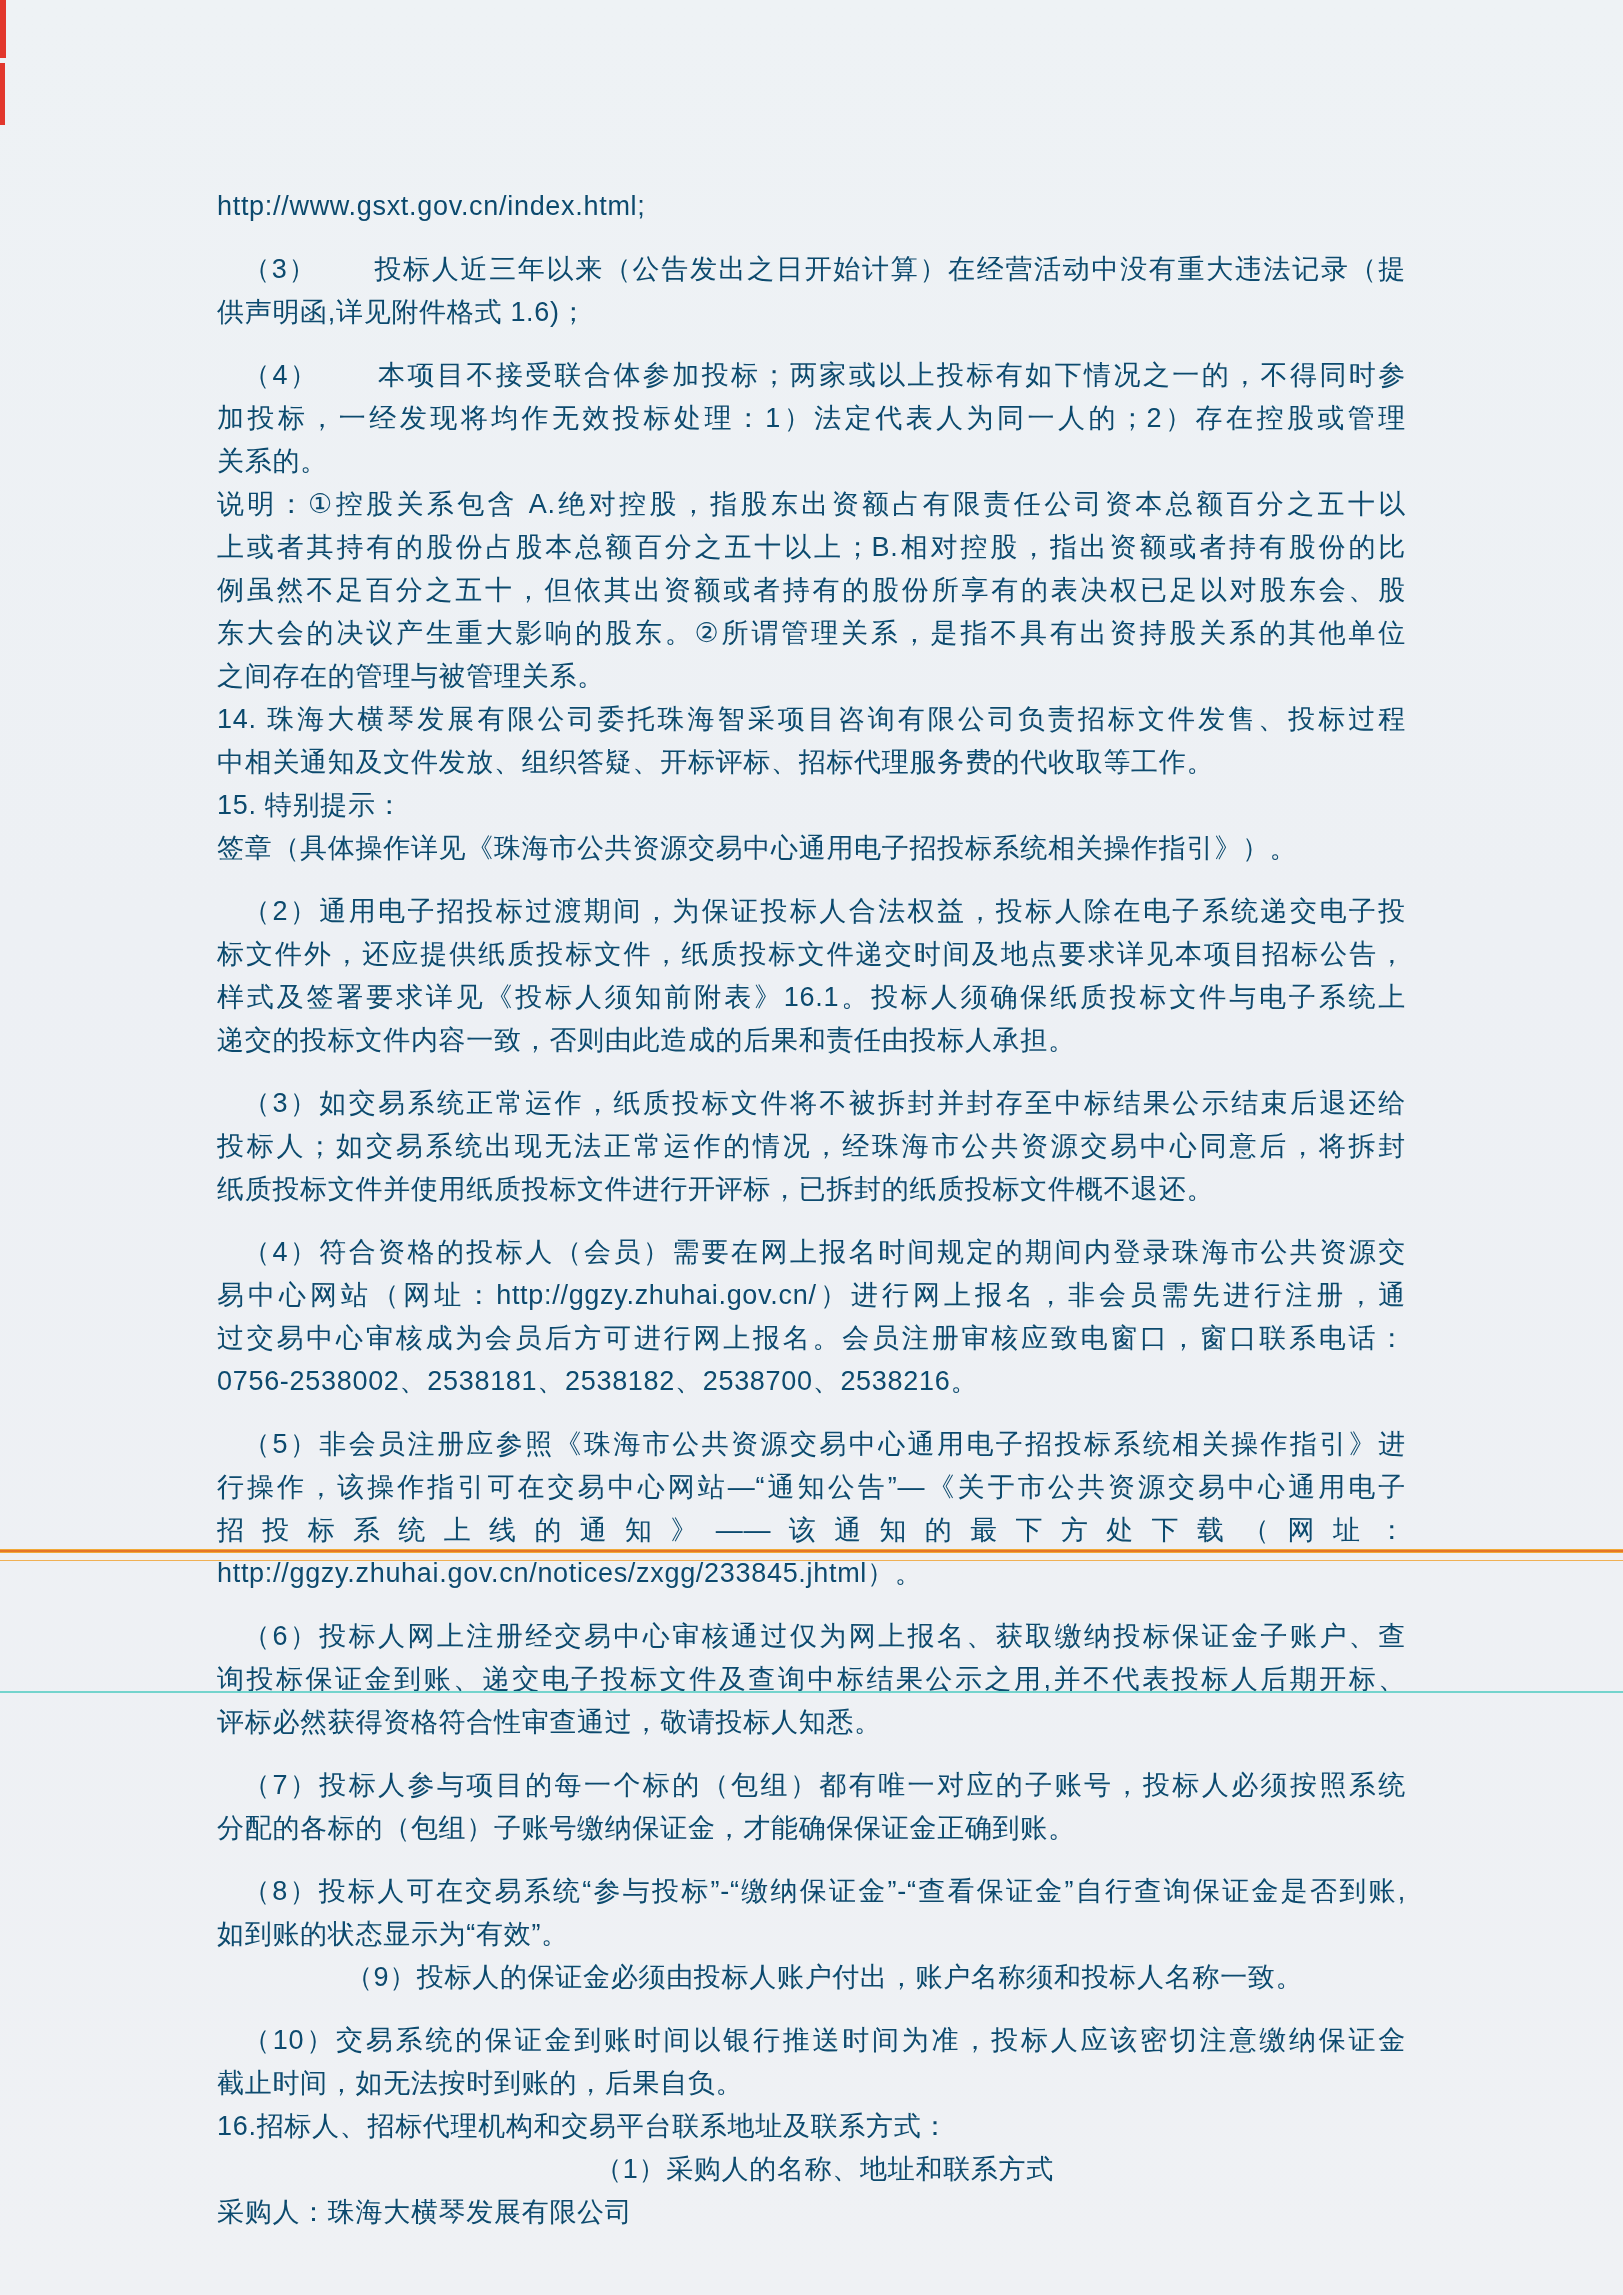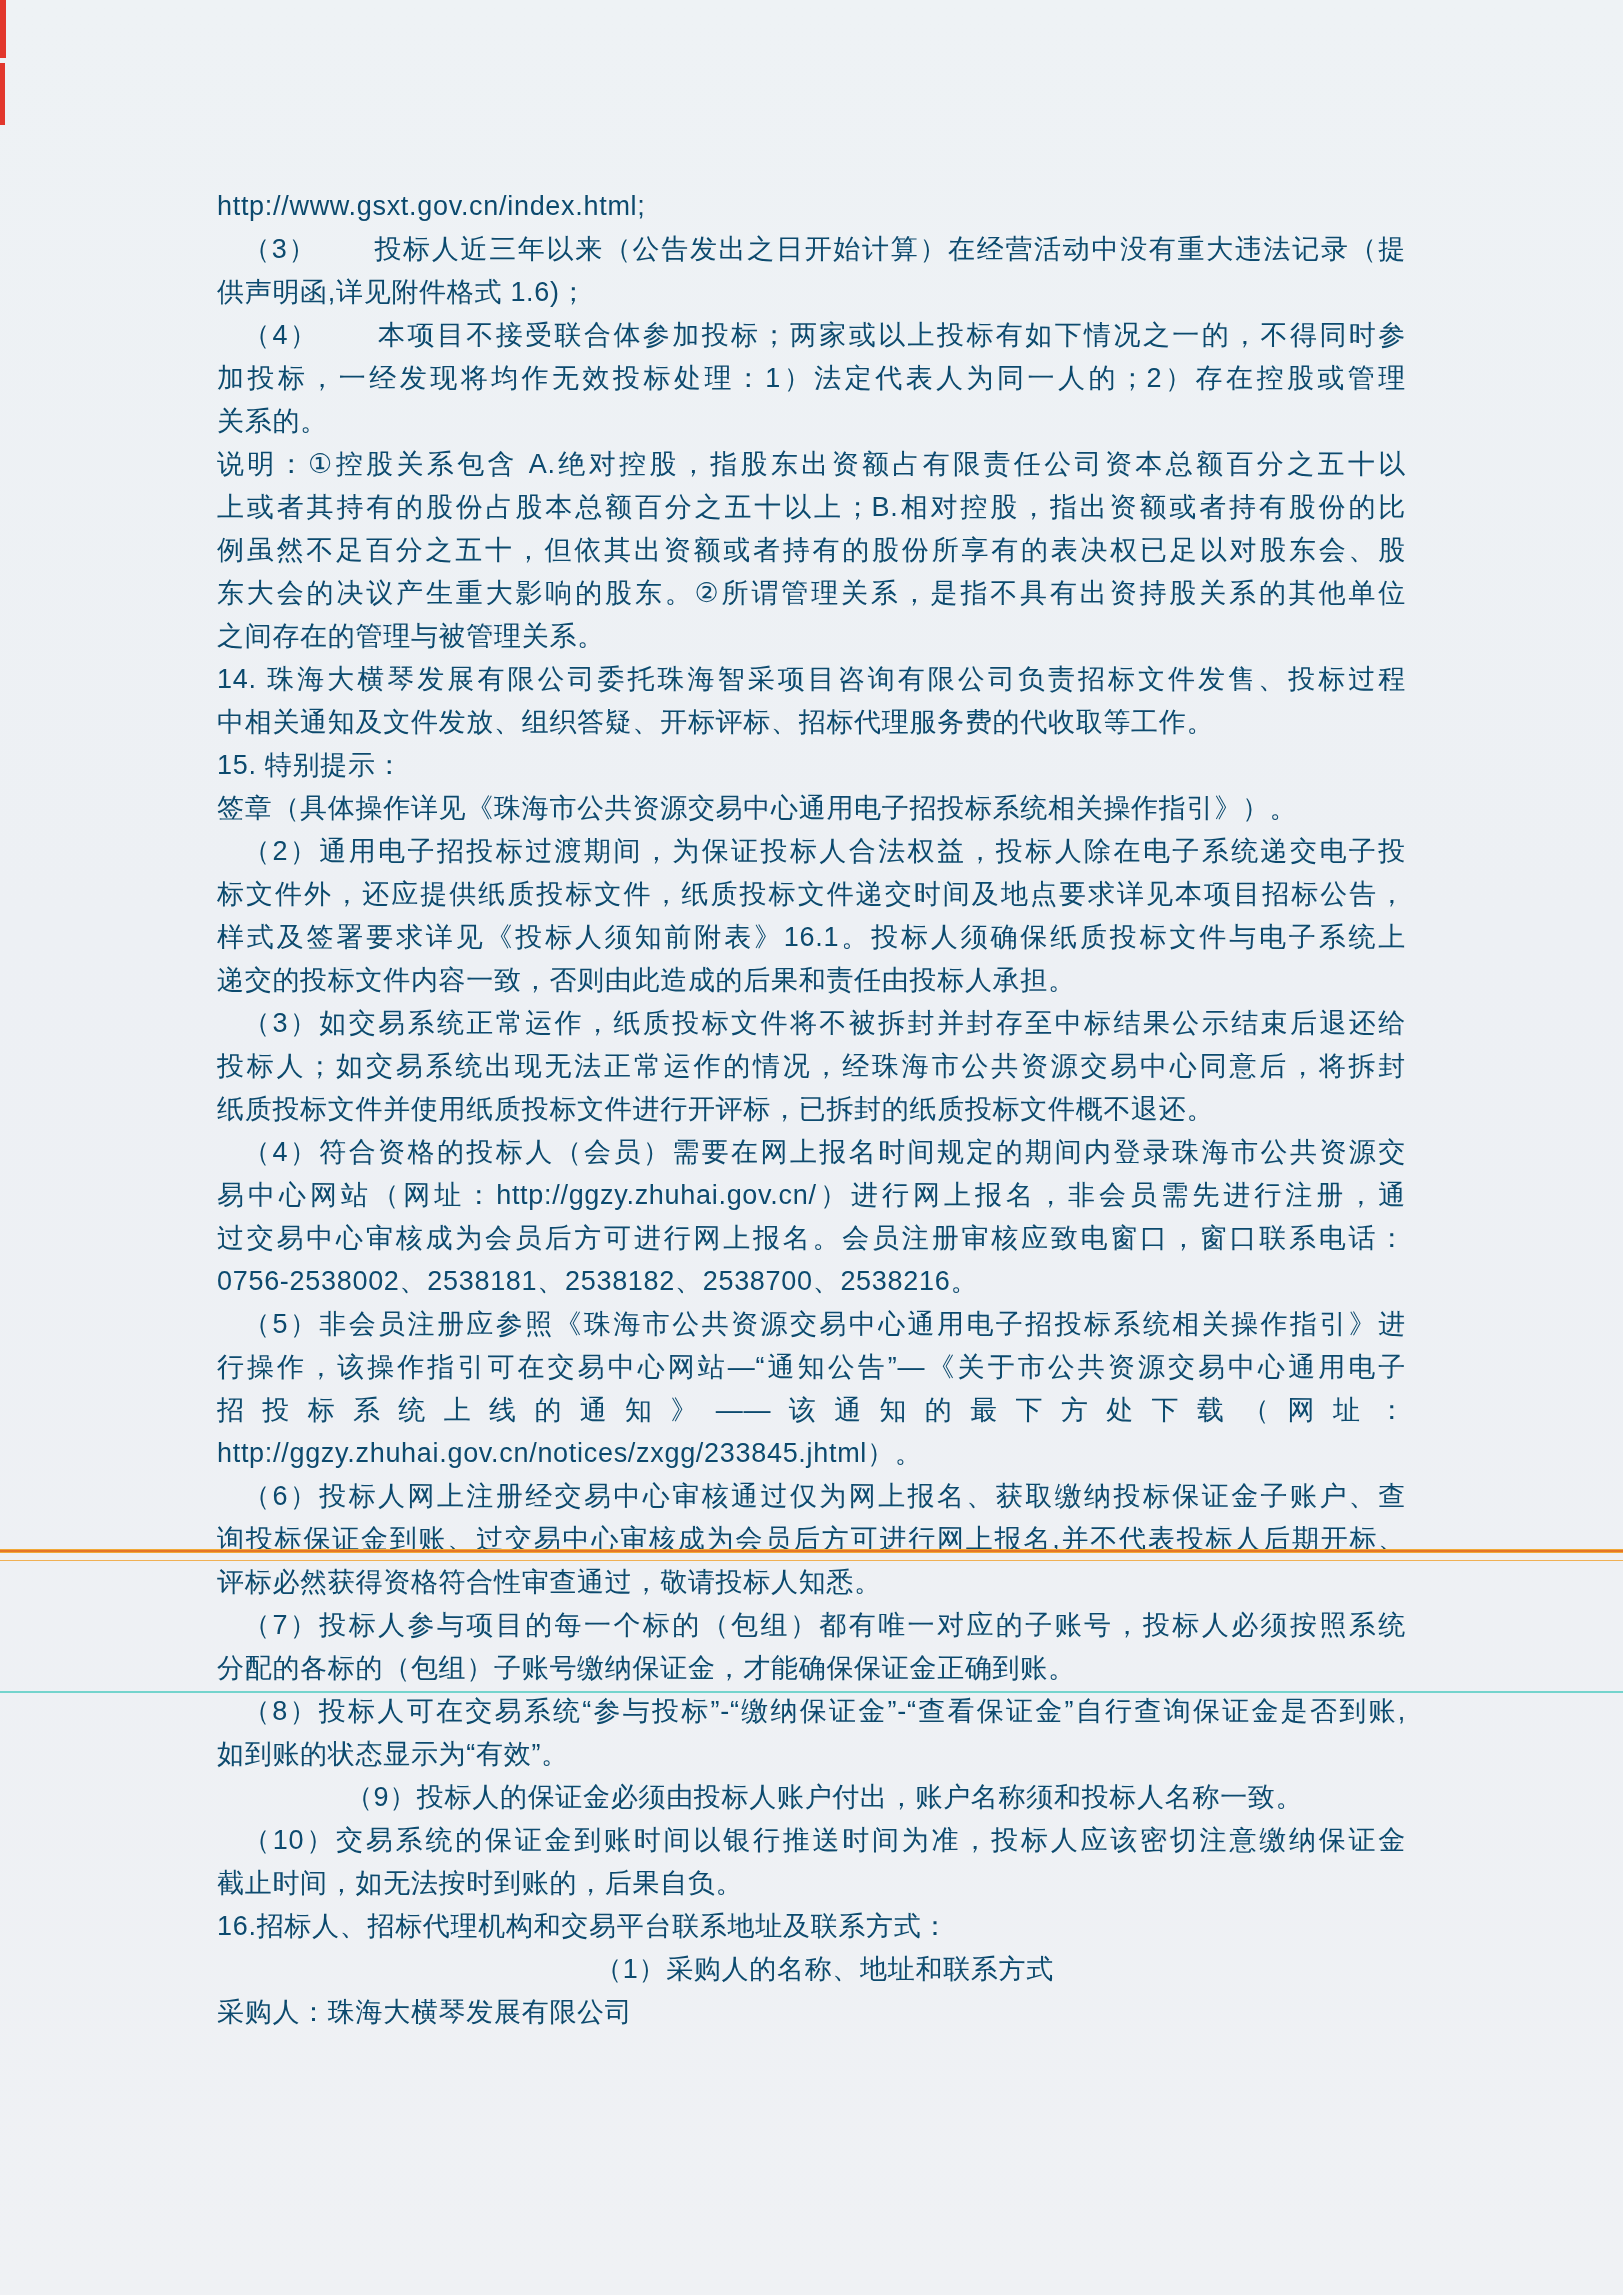--- a/index.html
+++ b/index.html
@@ -29,21 +29,21 @@
     overflow: visible;
     letter-spacing: 0.7px;
   }
   .text-line.justify {
     white-space: normal;
     text-align: justify;
     text-align-last: justify;
     overflow: hidden;
   }
   .text-line.indent { padding-left: 26px; text-align: center; }
-  .text-line.justify.indent { padding-left: 0; text-indent: 26px; }
+  .text-line.justify.indent { padding-left: 0; text-indent: 26px; margin-top: 20px; }
   .rule {
     position: absolute;
     left: 0; width: 1623px;
   }
   .red-mark { position: absolute; left: 0; }
 </style>
 </head>
 <body style="background: rgb(237, 241, 244);">
 
 <div class="paper-tint"></div>
@@ -73,21 +73,21 @@
     <div class="text-line">纸质投标文件并使用纸质投标文件进行开评标，已拆封的纸质投标文件概不退还。</div>
     <div class="text-line justify indent">（4）符合资格的投标人（会员）需要在网上报名时间规定的期间内登录珠海市公共资源交</div>
     <div class="text-line justify">易中心网站（网址：http://ggzy.zhuhai.gov.cn/）进行网上报名，非会员需先进行注册，通</div>
     <div class="text-line justify">过交易中心审核成为会员后方可进行网上报名。会员注册审核应致电窗口，窗口联系电话：</div>
     <div class="text-line">0756-2538002、2538181、2538182、2538700、2538216。</div>
     <div class="text-line justify indent">（5）非会员注册应参照《珠海市公共资源交易中心通用电子招投标系统相关操作指引》进</div>
     <div class="text-line justify">行操作，该操作指引可在交易中心网站—“通知公告”—《关于市公共资源交易中心通用电子</div>
     <div class="text-line justify">招投标系统上线的通知》——该通知的最下方处下载（网址：</div>
     <div class="text-line">http://ggzy.zhuhai.gov.cn/notices/zxgg/233845.jhtml）。</div>
     <div class="text-line justify indent">（6）投标人网上注册经交易中心审核通过仅为网上报名、获取缴纳投标保证金子账户、查</div>
-    <div class="text-line justify">询投标保证金到账、过交易中心审核成为会员后方可进行网上报名,并不代表投标人后期开标、</div>
+    <div class="text-line justify">询投标保证金到账、递交电子投标文件及查询中标结果公示之用,并不代表投标人后期开标、</div>
     <div class="text-line">评标必然获得资格符合性审查通过，敬请投标人知悉。</div>
     <div class="text-line justify indent">（7）投标人参与项目的每一个标的（包组）都有唯一对应的子账号，投标人必须按照系统</div>
     <div class="text-line">分配的各标的（包组）子账号缴纳保证金，才能确保保证金正确到账。</div>
     <div class="text-line justify indent">（8）投标人可在交易系统“参与投标”-“缴纳保证金”-“查看保证金”自行查询保证金是否到账,</div>
     <div class="text-line">如到账的状态显示为“有效”。</div>
     <div class="text-line indent">（9）投标人的保证金必须由投标人账户付出，账户名称须和投标人名称一致。</div>
     <div class="text-line justify indent">（10）交易系统的保证金到账时间以银行推送时间为准，投标人应该密切注意缴纳保证金</div>
     <div class="text-line">截止时间，如无法按时到账的，后果自负。</div>
     <div class="text-line">16.招标人、招标代理机构和交易平台联系地址及联系方式：</div>
     <div class="text-line indent">（1）采购人的名称、地址和联系方式</div>

